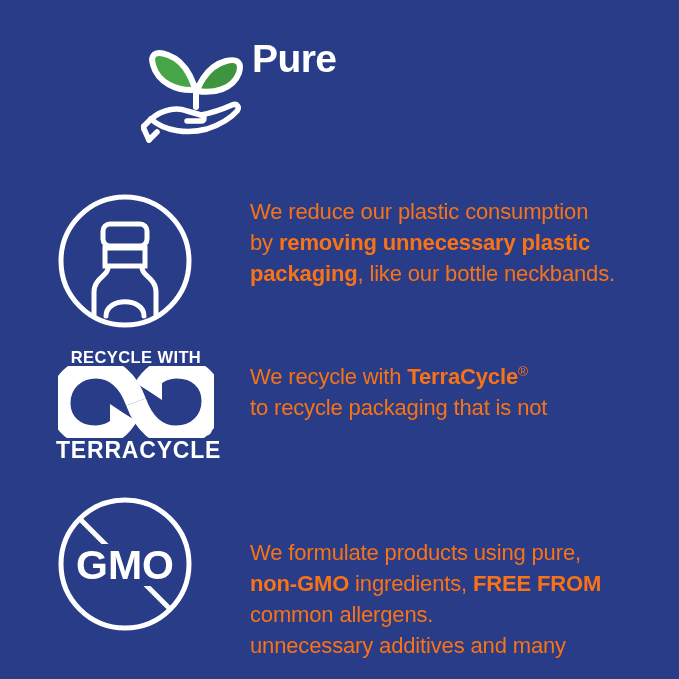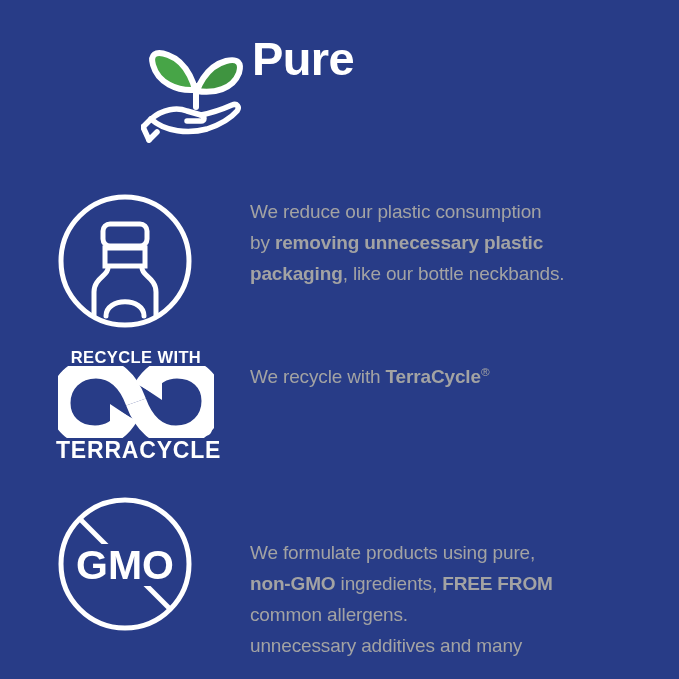--- a/index.html
+++ b/index.html
@@ -36,21 +36,21 @@
     width: 112px;
     height: 112px;
   }
   .logo-mark svg { display: block; width: 112px; height: 112px; }
   .headline {
     position: absolute;
     left: 252px;
     top: 30px;
     width: 420px;
     color: #ffffff;
-    font-size: 47px;
+    font-size: 39px;
     font-weight: bold;
     line-height: 57px;
     letter-spacing: -0.6px;
   }
   .headline .hl-line { display: block; white-space: nowrap; }
 
   
   .row {
     position: absolute;
     left: 0;
@@ -68,22 +68,22 @@
     width: 160px;
     height: 100%;
   }
   .row-icon svg { display: block; }
 
   .row-text {
     position: absolute;
     left: 250px;
     top: 0;
     width: 420px;
-    color: #a3a3a3;
-    font-size: 19px;
+    color: #f97316;
+    font-size: 22px;
     line-height: 31px;
     letter-spacing: -0.15px;
   }
   .row-text .ln { display: block; white-space: nowrap; }
   .row-text b { font-weight: bold; }
   .row-text sup {
     font-size: 0.62em;
     vertical-align: super;
     line-height: 0;
   }
@@ -181,20 +181,21 @@
 
           <circle cx="148" cy="64" r="5" fill="none" stroke="#ffffff" stroke-width="1.6"></circle>
           <text x="148" y="67" font-size="7" fill="#ffffff" text-anchor="middle" font-family="Liberation Sans, sans-serif">R</text>
         </svg>
       </div>
       <div class="tc-bottom">TERRACYCLE</div>
     </div>
 
     <div class="row-text">
         <span class="ln"><span>We recycle with </span><b>TerraCycle</b><sup>®</sup></span>
+        <span class="ln"><span>to recycle packaging that is not</span></span>
       </div>
   </div>
 
   <div class="row row-3">
     <div class="row-icon">
       <svg width="138" height="138" viewBox="0 0 138 138" xmlns="http://www.w3.org/2000/svg">
         <circle cx="69" cy="69" r="64" fill="none" stroke="#ffffff" stroke-width="5"></circle>
 
         <line x1="24" y1="24" x2="114" y2="114" stroke="#ffffff" stroke-width="5"></line>
 

